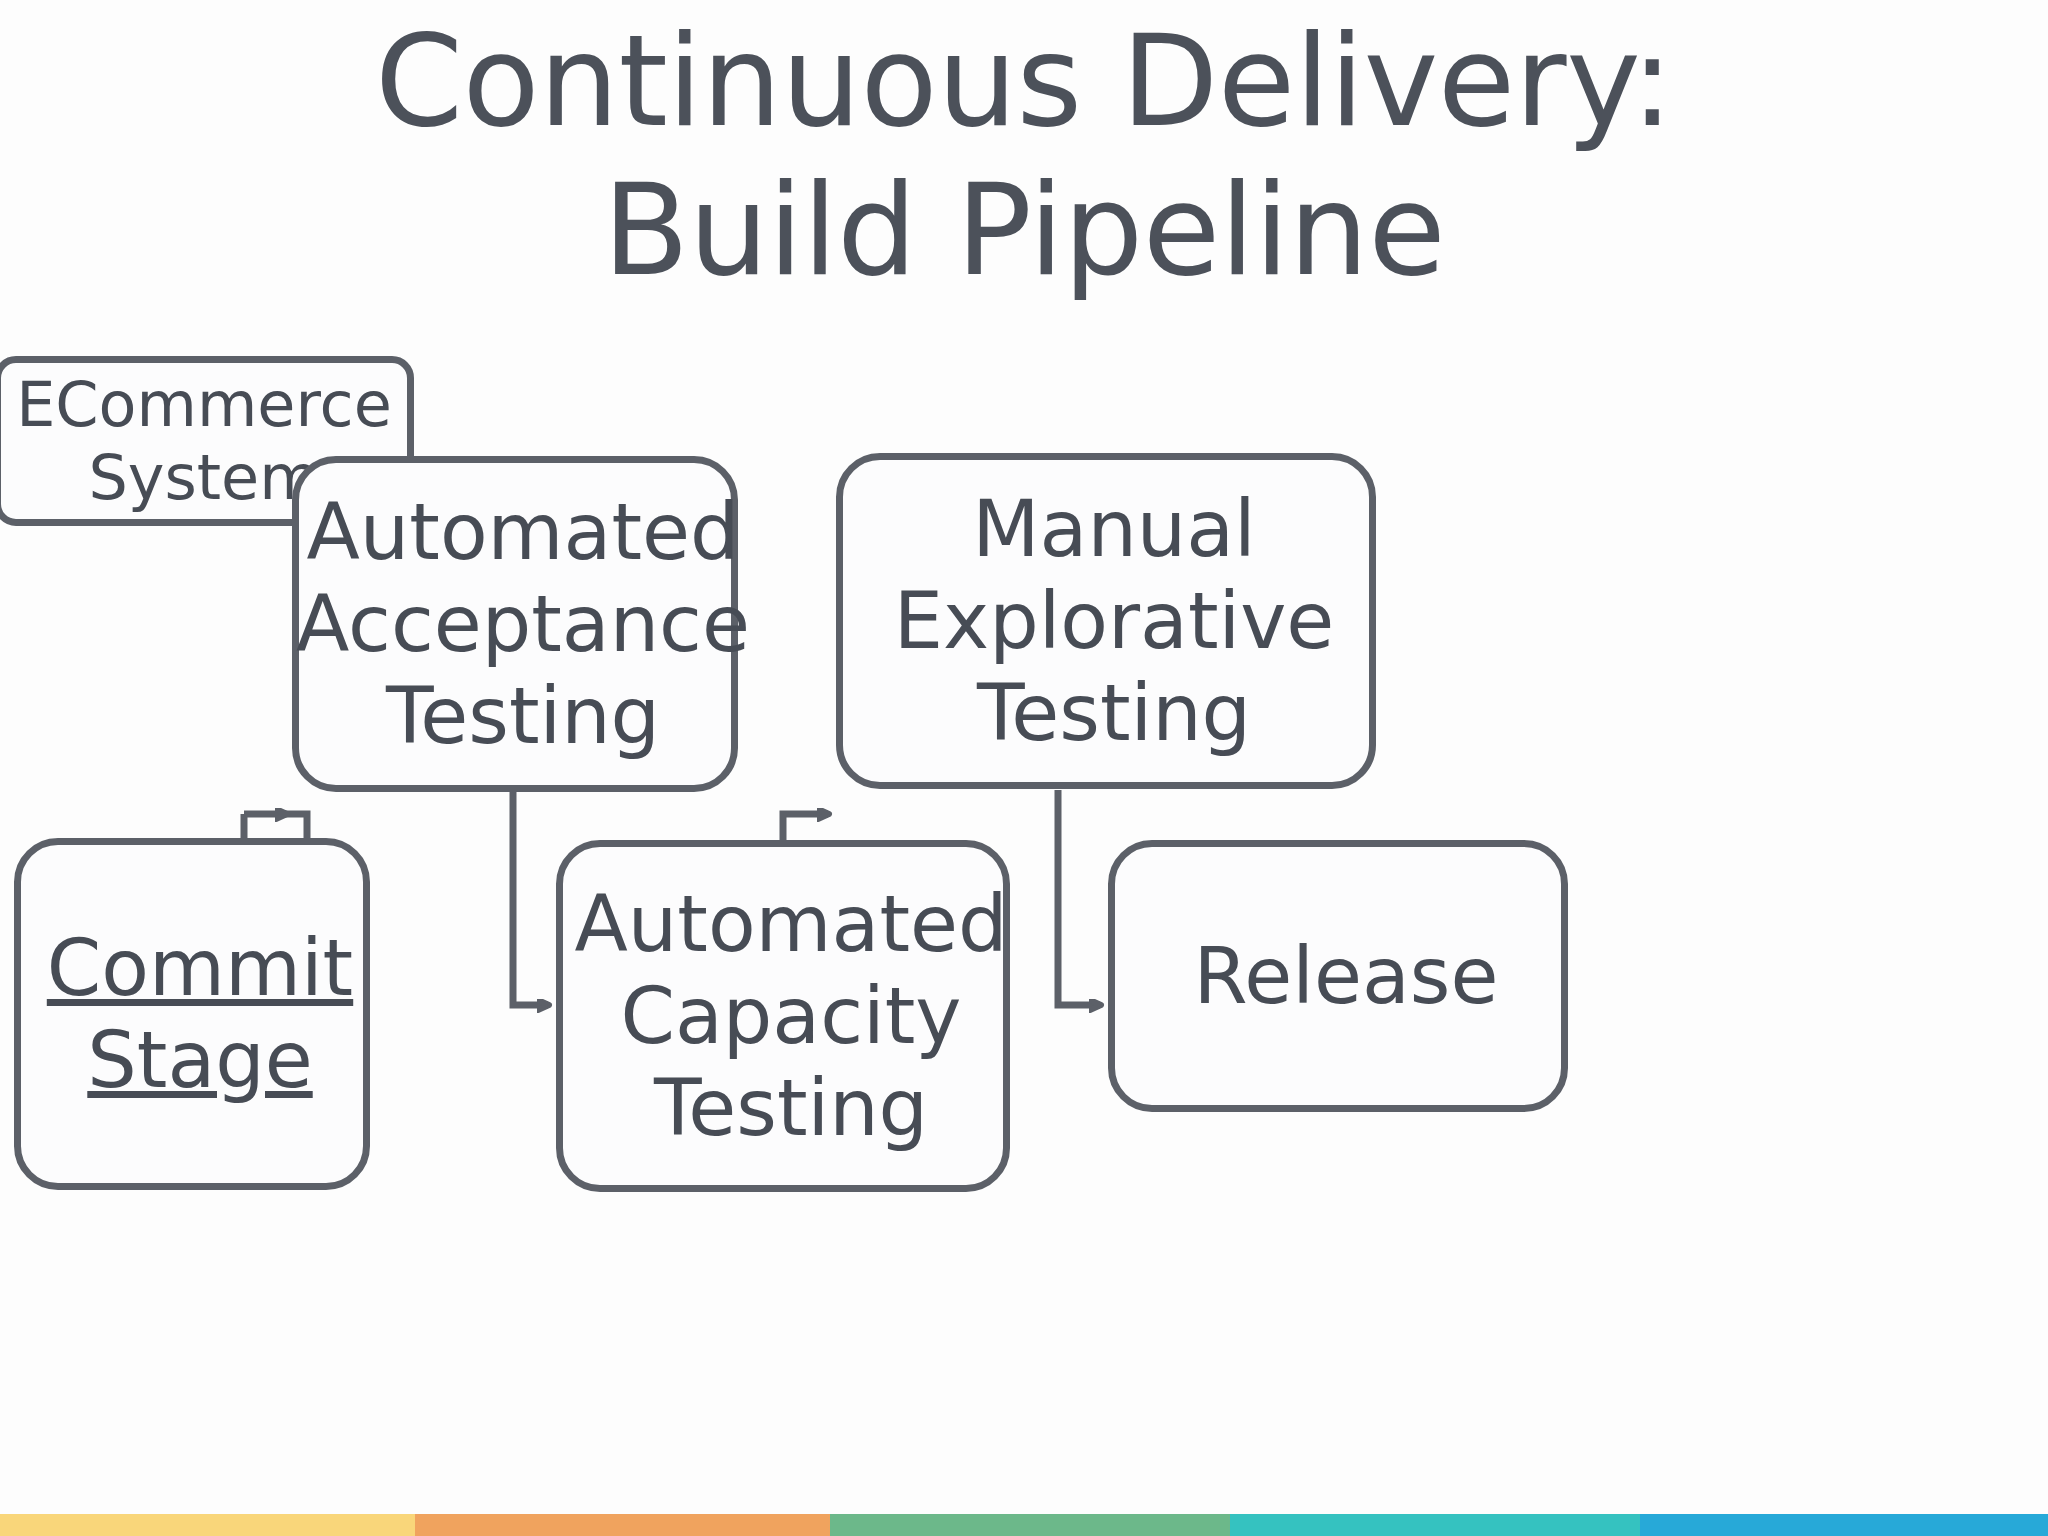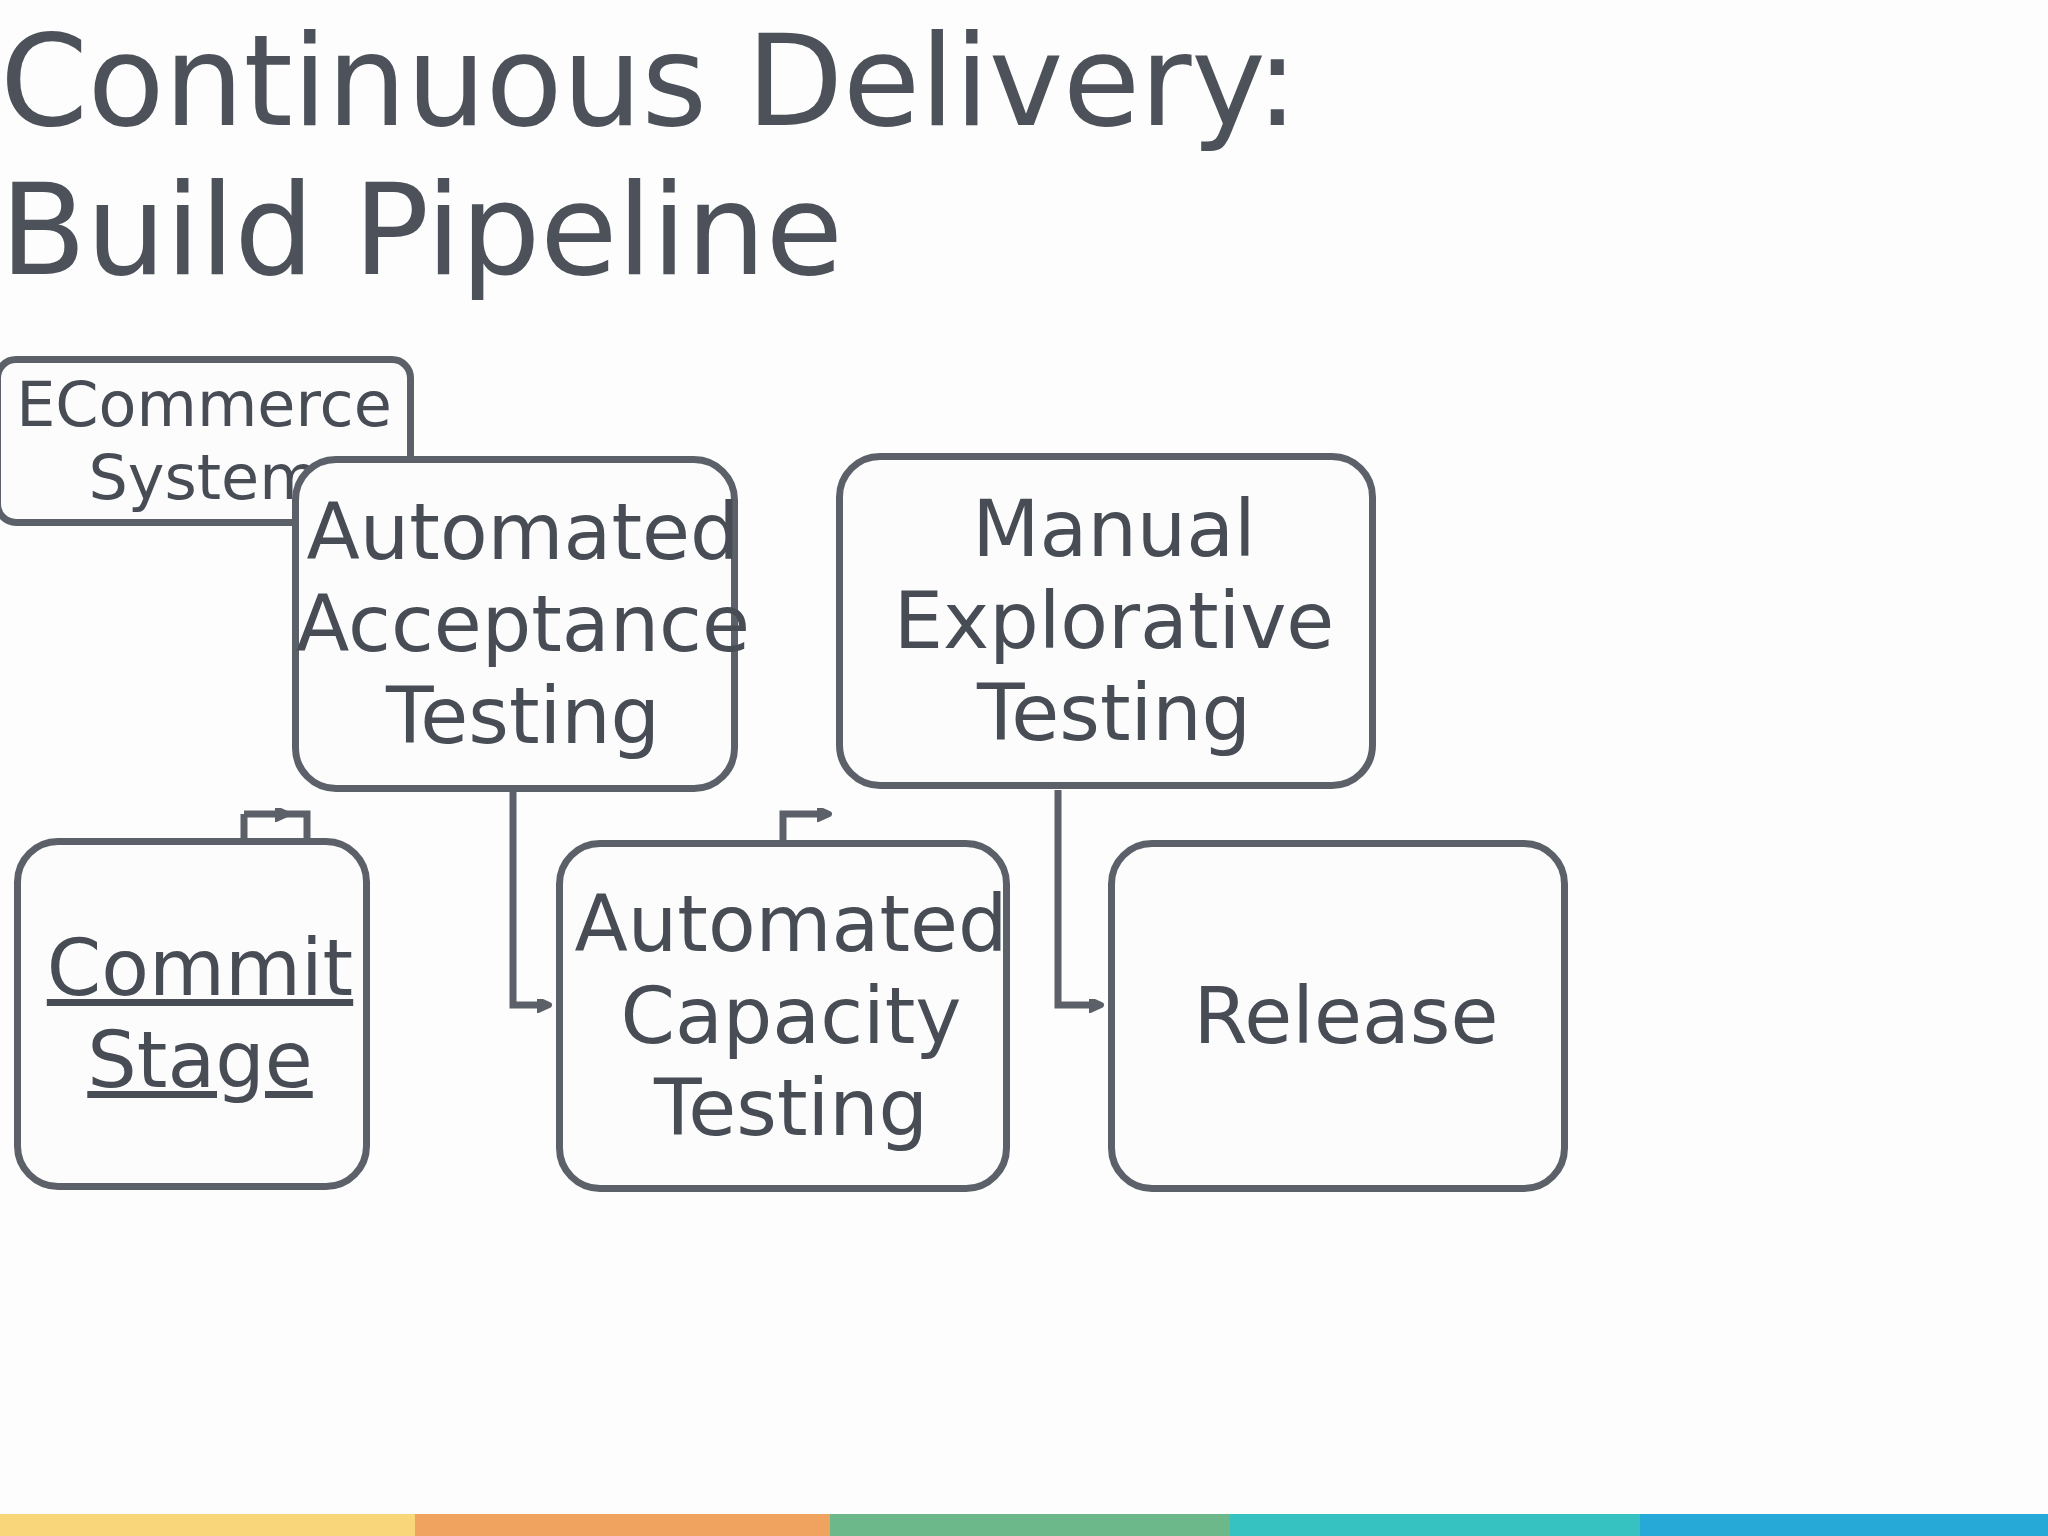--- a/index.html
+++ b/index.html
@@ -13,21 +13,21 @@
     height: 1536px;
     background: #fdfdfd;
     overflow: hidden;
     font-family: "DejaVu Sans", sans-serif;
   }
   #slide-title {
     position: absolute;
     left: 0;
     top: 8px;
     width: 2048px;
-    text-align: left;
+    text-align: center;
     font-family: "DejaVu Sans", sans-serif;
     font-size: 126px;
     line-height: 1.18;
     font-weight: 400;
     color: #4c515a;
     letter-spacing: -0.5px;
     white-space: pre-line;
   }
   .node {
     position: absolute;
@@ -85,21 +85,21 @@
     left: 556px;
     top: 840px;
     width: 454px;
     height: 352px;
     font-size: 78px;
   }
   #node-release {
     left: 1108px;
     top: 840px;
     width: 460px;
-    height: 352px;
+    height: 272px;
     font-size: 78px;
   }
   #connectors {
     position: absolute;
     left: 0;
     top: 0;
     width: 2048px;
     height: 1536px;
     z-index: 2;
     pointer-events: none;

